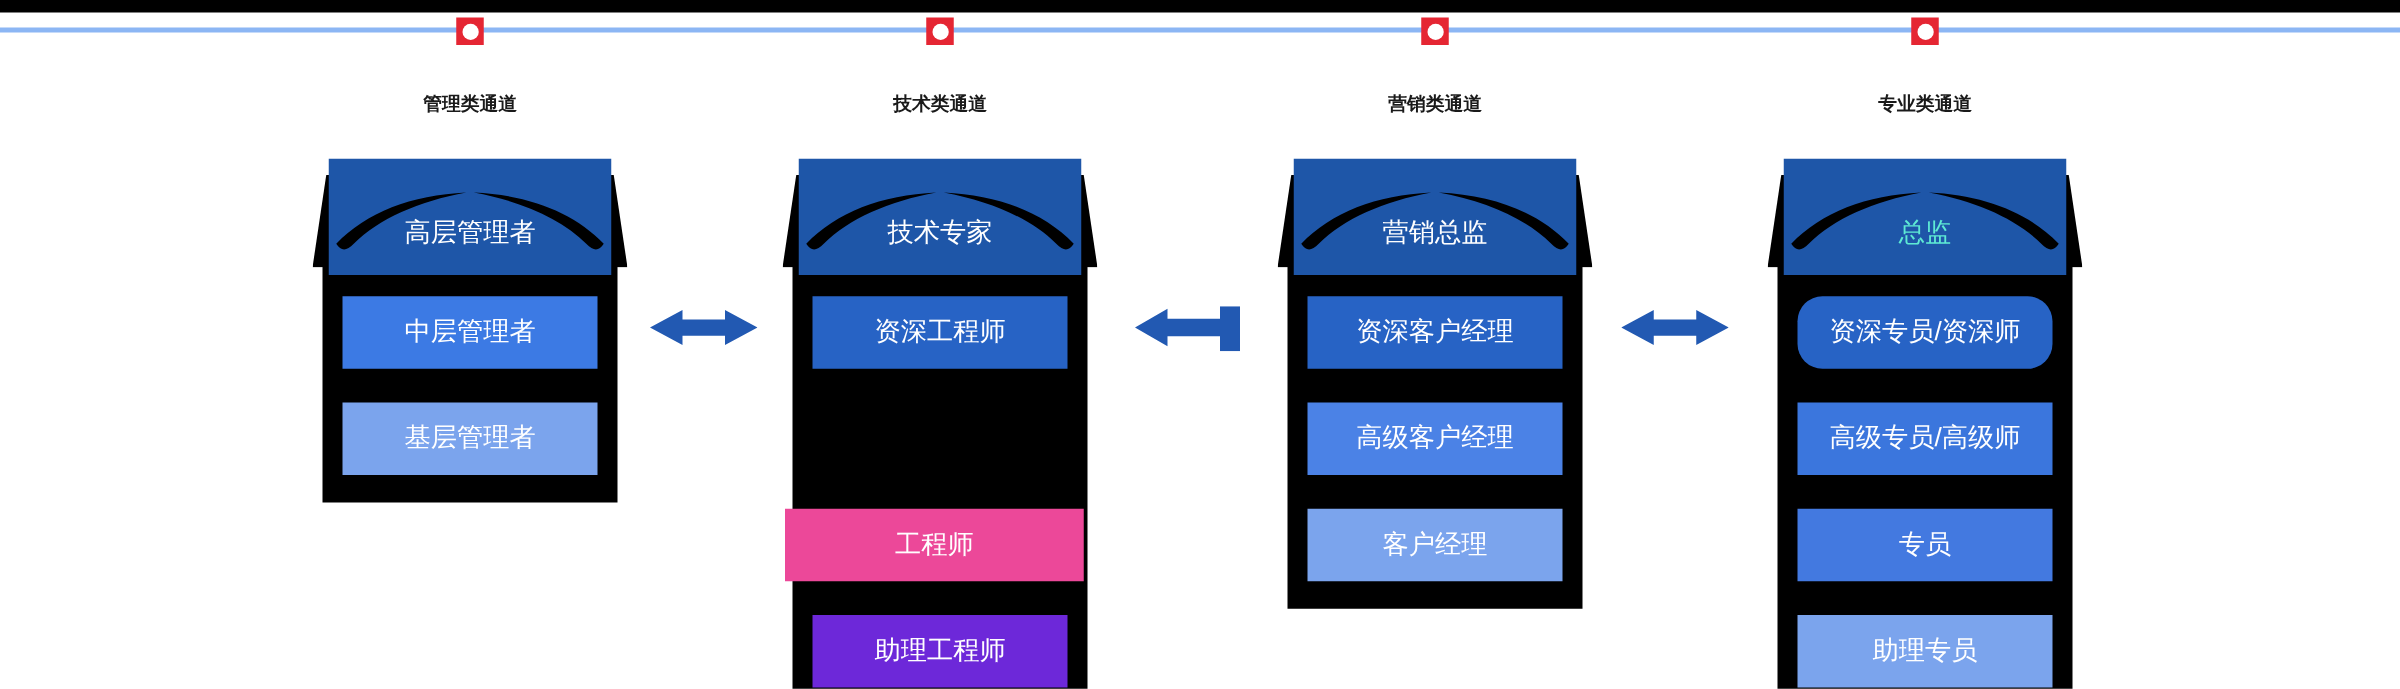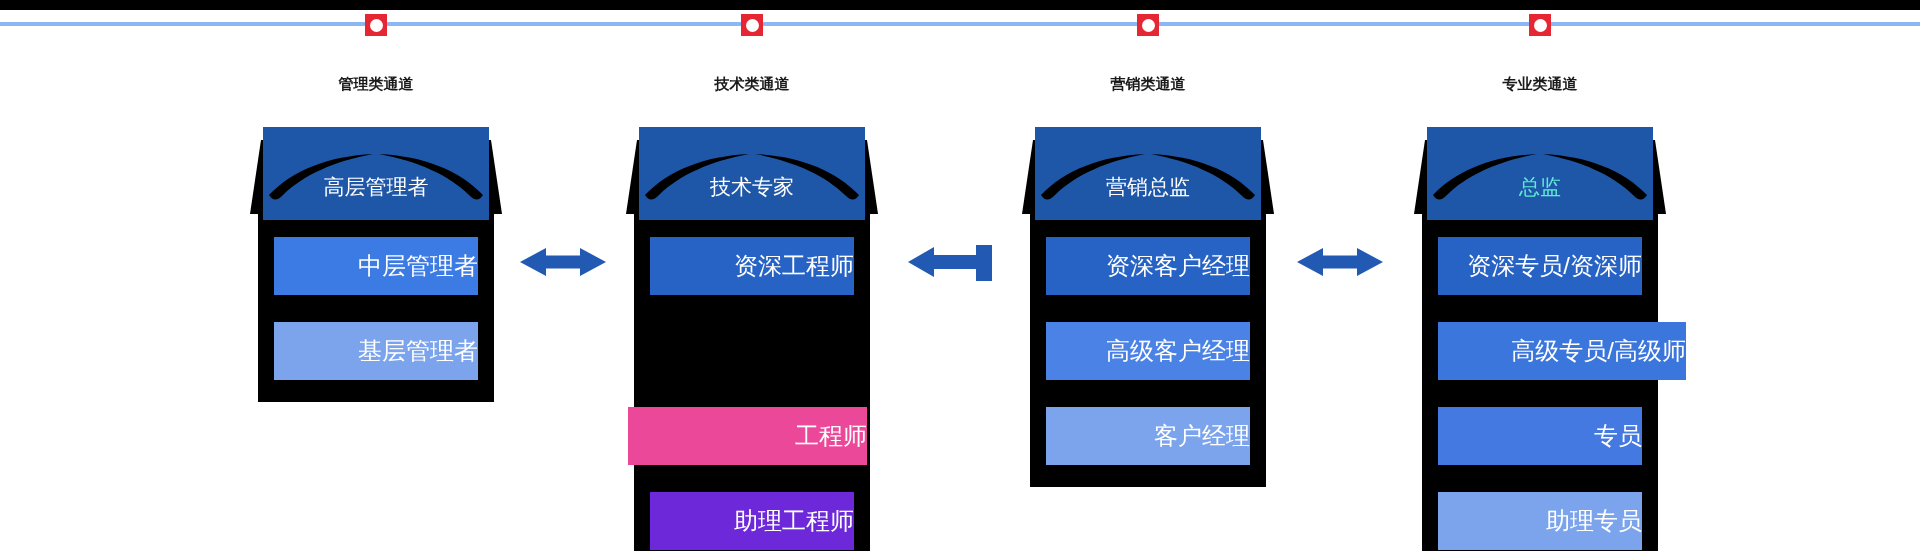--- a/index.html
+++ b/index.html
@@ -15,21 +15,21 @@
   .frame{position:absolute;background:#000;z-index:1;}
   .flare{position:absolute;background:#000;z-index:2;width:20px;height:74px;top:140px;}
   .flare.l{clip-path:polygon(0 100%,55% 0,100% 0,100% 100%);}
   .flare.r{clip-path:polygon(0 0,45% 0,100% 100%,0 100%);}
   .banner{position:absolute;top:127px;width:226px;height:93px;z-index:3;}
   .banner svg{position:absolute;left:0;top:0;width:226px;height:93px;}
   .banner-label{position:absolute;left:0;top:42px;width:226px;height:36px;line-height:36px;
                 text-align:center;color:#ffffff;font-size:21px;z-index:4;white-space:nowrap;}
   .level-box{position:absolute;width:204px;height:58px;z-index:2;}
   .level-label{position:absolute;left:0;top:0;width:100%;height:58px;line-height:58px;
-               text-align:right;color:#ffffff;font-size:24px;white-space:nowrap;}
+               text-align:center;color:#ffffff;font-size:21px;white-space:nowrap;}
   .arrow{position:absolute;z-index:4;}
 </style>
 </head>
 <body>
 
 <div id="canvas">
   <div class="top-bar" style="background: rgb(0, 0, 0);"></div>
   <div class="tl-line" style="background: rgb(140, 182, 244);"></div>
 <div class="tl-marker" style="left: 365px; background: rgb(229, 38, 51);">
       <div class="tl-dot" style="background: rgb(255, 255, 255);"></div>
@@ -112,24 +112,24 @@
     <div class="flare r" style="left: 1646px;"></div>
     <div class="banner" style="left: 1427px; background: rgb(30, 86, 168);">
       <svg viewBox="0 0 226 93">
         <path d="M110 27 C 66 29 30 43 6 68 C 10 74 14 74 20 68 C 40 48 72 34 110 27 Z" fill="#000"></path>
         <g transform="translate(226,0) scale(-1,1)">
           <path d="M110 27 C 66 29 30 43 6 68 C 10 74 14 74 20 68 C 40 48 72 34 110 27 Z" fill="#000"></path>
         </g>
       </svg>
       <div class="banner-label" style="color: #5eead4;">总监</div>
     </div>
-    <div class="level-box" style="left: 1438px; top: 237px; background: rgb(39, 99, 197);">
+    <div class="level-box" style="left: 1438px; top: 237px; background: rgb(39, 99, 197); border-radius: 20px;">
       <div class="level-label" style="color: rgb(255, 255, 255);">资深专员/资深师</div>
     </div>
-    <div class="level-box" style="left: 1438px; top: 322px; background: rgb(59, 118, 221); padding-left: 44px;">
+    <div class="level-box" style="left: 1438px; top: 322px; background: rgb(59, 118, 221);">
       <div class="level-label" style="color: rgb(255, 255, 255);">高级专员/高级师</div>
     </div>
     <div class="level-box" style="left: 1438px; top: 407px; background: rgb(67, 121, 224);">
       <div class="level-label" style="color: rgb(255, 255, 255);">专员</div>
     </div>
     <div class="level-box" style="left: 1438px; top: 492px; background: rgb(123, 164, 237);">
       <div class="level-label" style="color: rgb(255, 255, 255);">助理专员</div>
     </div>
     <div class="arrow" style="left: 520px; top: 247px; width: 86px; height: 30px;"><svg viewBox="0 0 86 30" width="86" height="30">
         <polygon fill="#2259b2" points="0,15 26,1 26,8.5 60,8.5 60,1 86,15 60,29 60,21.5 26,21.5 26,29"></polygon>

